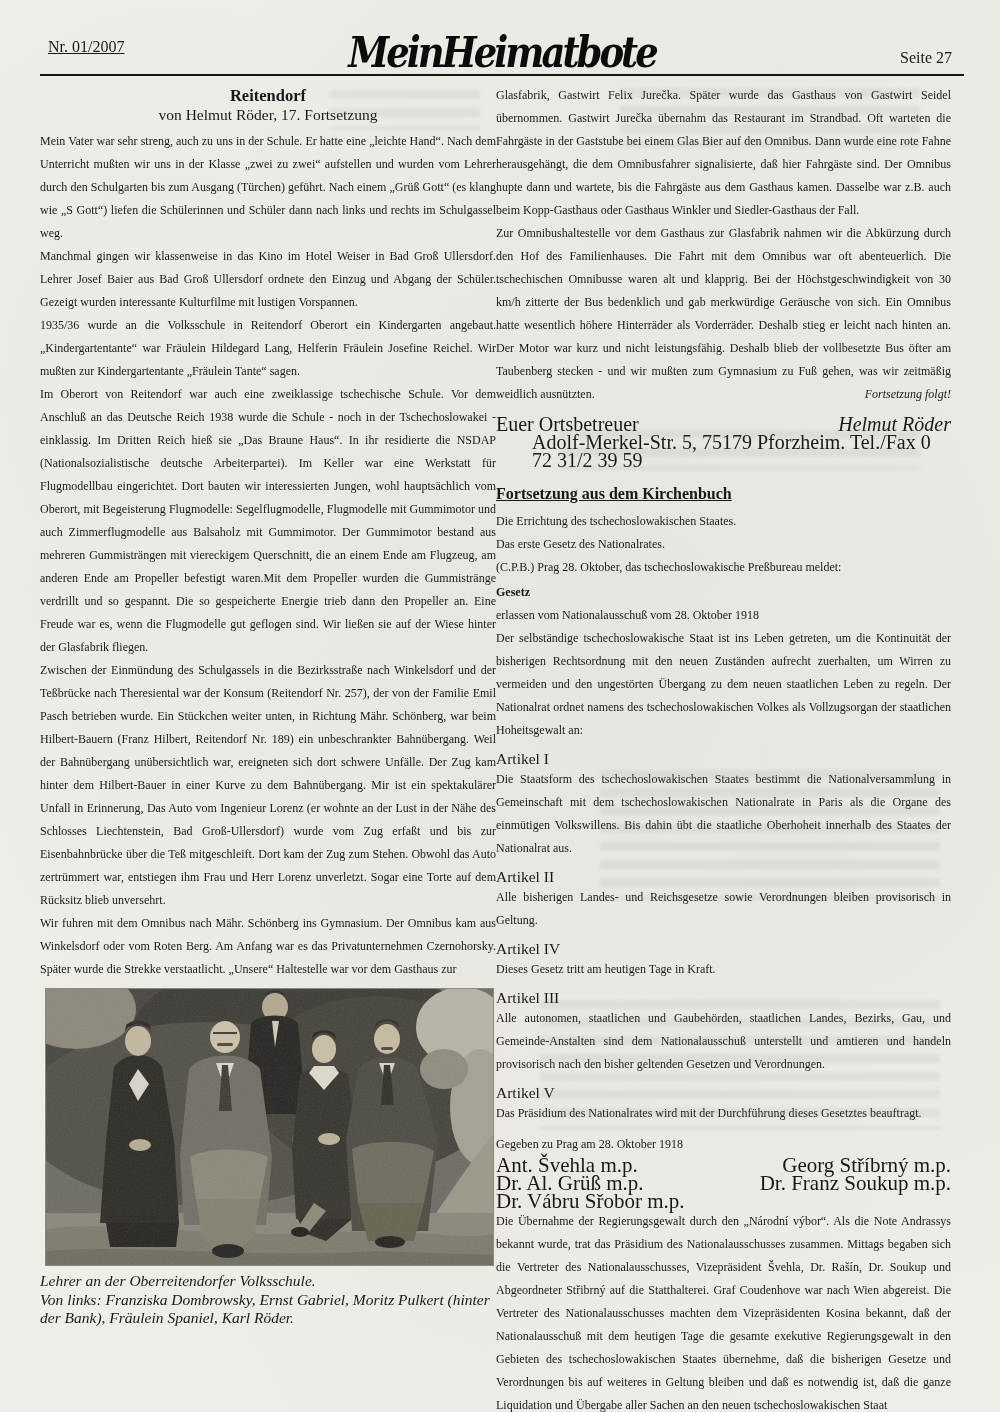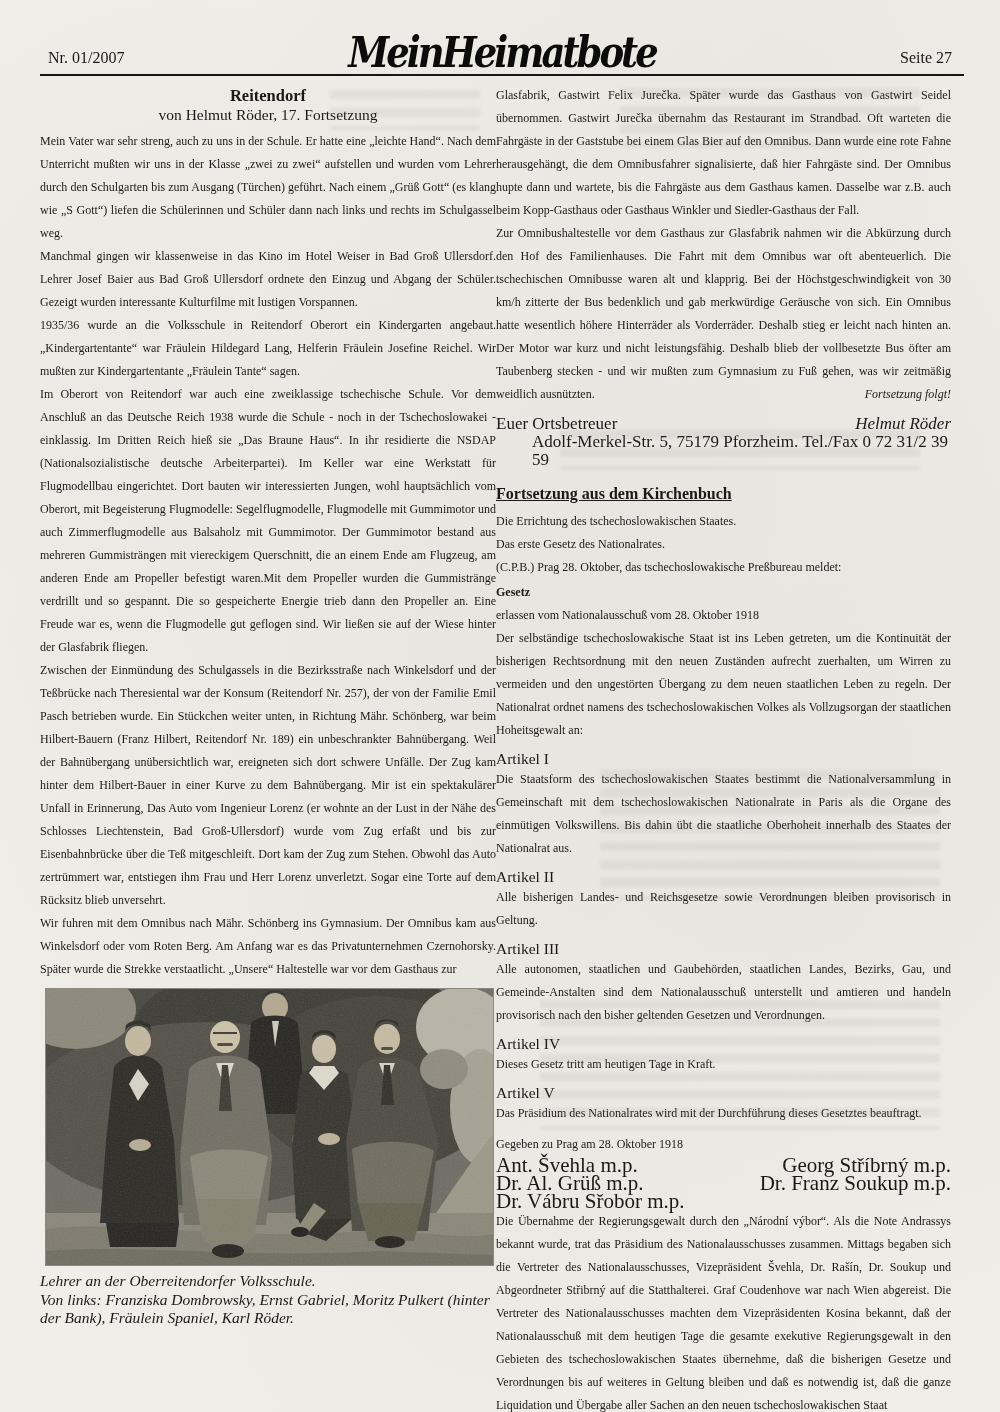--- a/index.html
+++ b/index.html
@@ -21,42 +21,42 @@
   .ghost{position:absolute;pointer-events:none;opacity:0.08;filter:blur(1.5px);
     background:repeating-linear-gradient(180deg,#6a6a66 0 9px,transparent 9px 18px);}
   .g1{left:620px;top:88px;width:300px;height:60px;}
   .g2{left:560px;top:430px;width:360px;height:40px;}
   .g3{left:600px;top:770px;width:340px;height:130px;}
   .g4{left:540px;top:1000px;width:400px;height:130px;}
   .g5{left:330px;top:90px;width:150px;height:40px;}
 
   .header{position:relative;margin:0 36px 0 40px;padding-top:26px;height:48px;
     border-bottom:2px solid #161616;}
-  .issue{position:absolute;left:8px;bottom:7px;font-size:16px;}
+  .issue{position:absolute;left:8px;bottom:18px;font-size:16px;text-decoration:underline;}
   .pageno{position:absolute;right:12px;bottom:7px;font-size:16px;}
   .masthead{position:absolute;left:50%;bottom:0px;
     transform:translateX(-50%) scaleY(1.18);
     font-family:"DejaVu Serif",serif;font-weight:bold;font-style:italic;
     font-size:37px;letter-spacing:-3px;color:#0b0b0b;white-space:nowrap;}
 
   .cols{display:flex;padding:8px 36px 0 40px;}
   .col-left{width:456px;}
   .col-right{width:455px;}
 
   .body-p{font-size:12px;line-height:23px;text-align:justify;margin:0;}
   .title{font-weight:bold;text-align:center;font-size:16.5px;line-height:19px;margin:2px 0 0 0;}
   .subtitle{text-align:center;font-size:15.5px;line-height:19px;margin:0 0 6px 0;}
 
   .photo-frame{margin:7px 0 0 5px;width:447px;border:1px solid #8d897f;
     line-height:0;background:#6d6a62;}
   .caption{font-style:italic;font-size:15.5px;line-height:18.5px;margin-top:6px;text-align:left;}
   .caption p{margin:0;}
 
   .cont-note{float:right;font-style:italic;}
-  .signoff{margin-top:9px;font-size:17px;line-height:18px;}
+  .signoff{margin-top:9px;font-size:20px;line-height:18px;}
   .signoff-row{display:flex;justify-content:space-between;}
   .signoff-name{font-style:italic;}
   .signoff-addr{margin-left:36px;}
 
   .kb-heading{font-weight:bold;font-size:16px;line-height:19px;margin:15px 0 7px 0;text-decoration:underline;}
   .gesetz-label{font-weight:bold;margin-top:2px;}
   .article{margin-top:8px;}
   .article .label{margin:0;font-size:15.5px;line-height:18px;}
   .given{margin-top:8px;}
   .sig-block{font-size:21px;line-height:18px;}
@@ -196,26 +196,26 @@
 
       <div class="article">
         <p class="label">Artikel I</p>
         <p class="body-p">Die Staatsform des tschechoslowakischen Staates bestimmt die Nationalversammlung in Gemeinschaft mit dem tschechoslowakischen Nationalrate in Paris als die Organe des einmütigen Volkswillens. Bis dahin übt die staatliche Oberhoheit innerhalb des Staates der Nationalrat aus.</p>
       </div>
       <div class="article">
         <p class="label">Artikel II</p>
         <p class="body-p">Alle bisherigen Landes- und Reichsgesetze sowie Verordnungen bleiben provisorisch in Geltung.</p>
       </div>
       <div class="article">
+        <p class="label">Artikel IV</p>
+        <p class="body-p">Dieses Gesetz tritt am heutigen Tage in Kraft.</p>
+      </div>
+      <div class="article">
         <p class="label">Artikel III</p>
         <p class="body-p">Alle autonomen, staatlichen und Gaubehörden, staatlichen Landes, Bezirks, Gau, und Gemeinde-Anstalten sind dem Nationalausschuß unterstellt und amtieren und handeln provisorisch nach den bisher geltenden Gesetzen und Verordnungen.</p>
-      </div>
-      <div class="article">
-        <p class="label">Artikel IV</p>
-        <p class="body-p">Dieses Gesetz tritt am heutigen Tage in Kraft.</p>
       </div>
       <div class="article">
         <p class="label">Artikel V</p>
         <p class="body-p">Das Präsidium des Nationalrates wird mit der Durchführung dieses Gesetztes beauftragt.</p>
       </div>
 
       <p class="body-p given">Gegeben zu Prag am 28. Oktober 1918</p>
 
       <div class="sig-block">
         <div class="sig-row">

